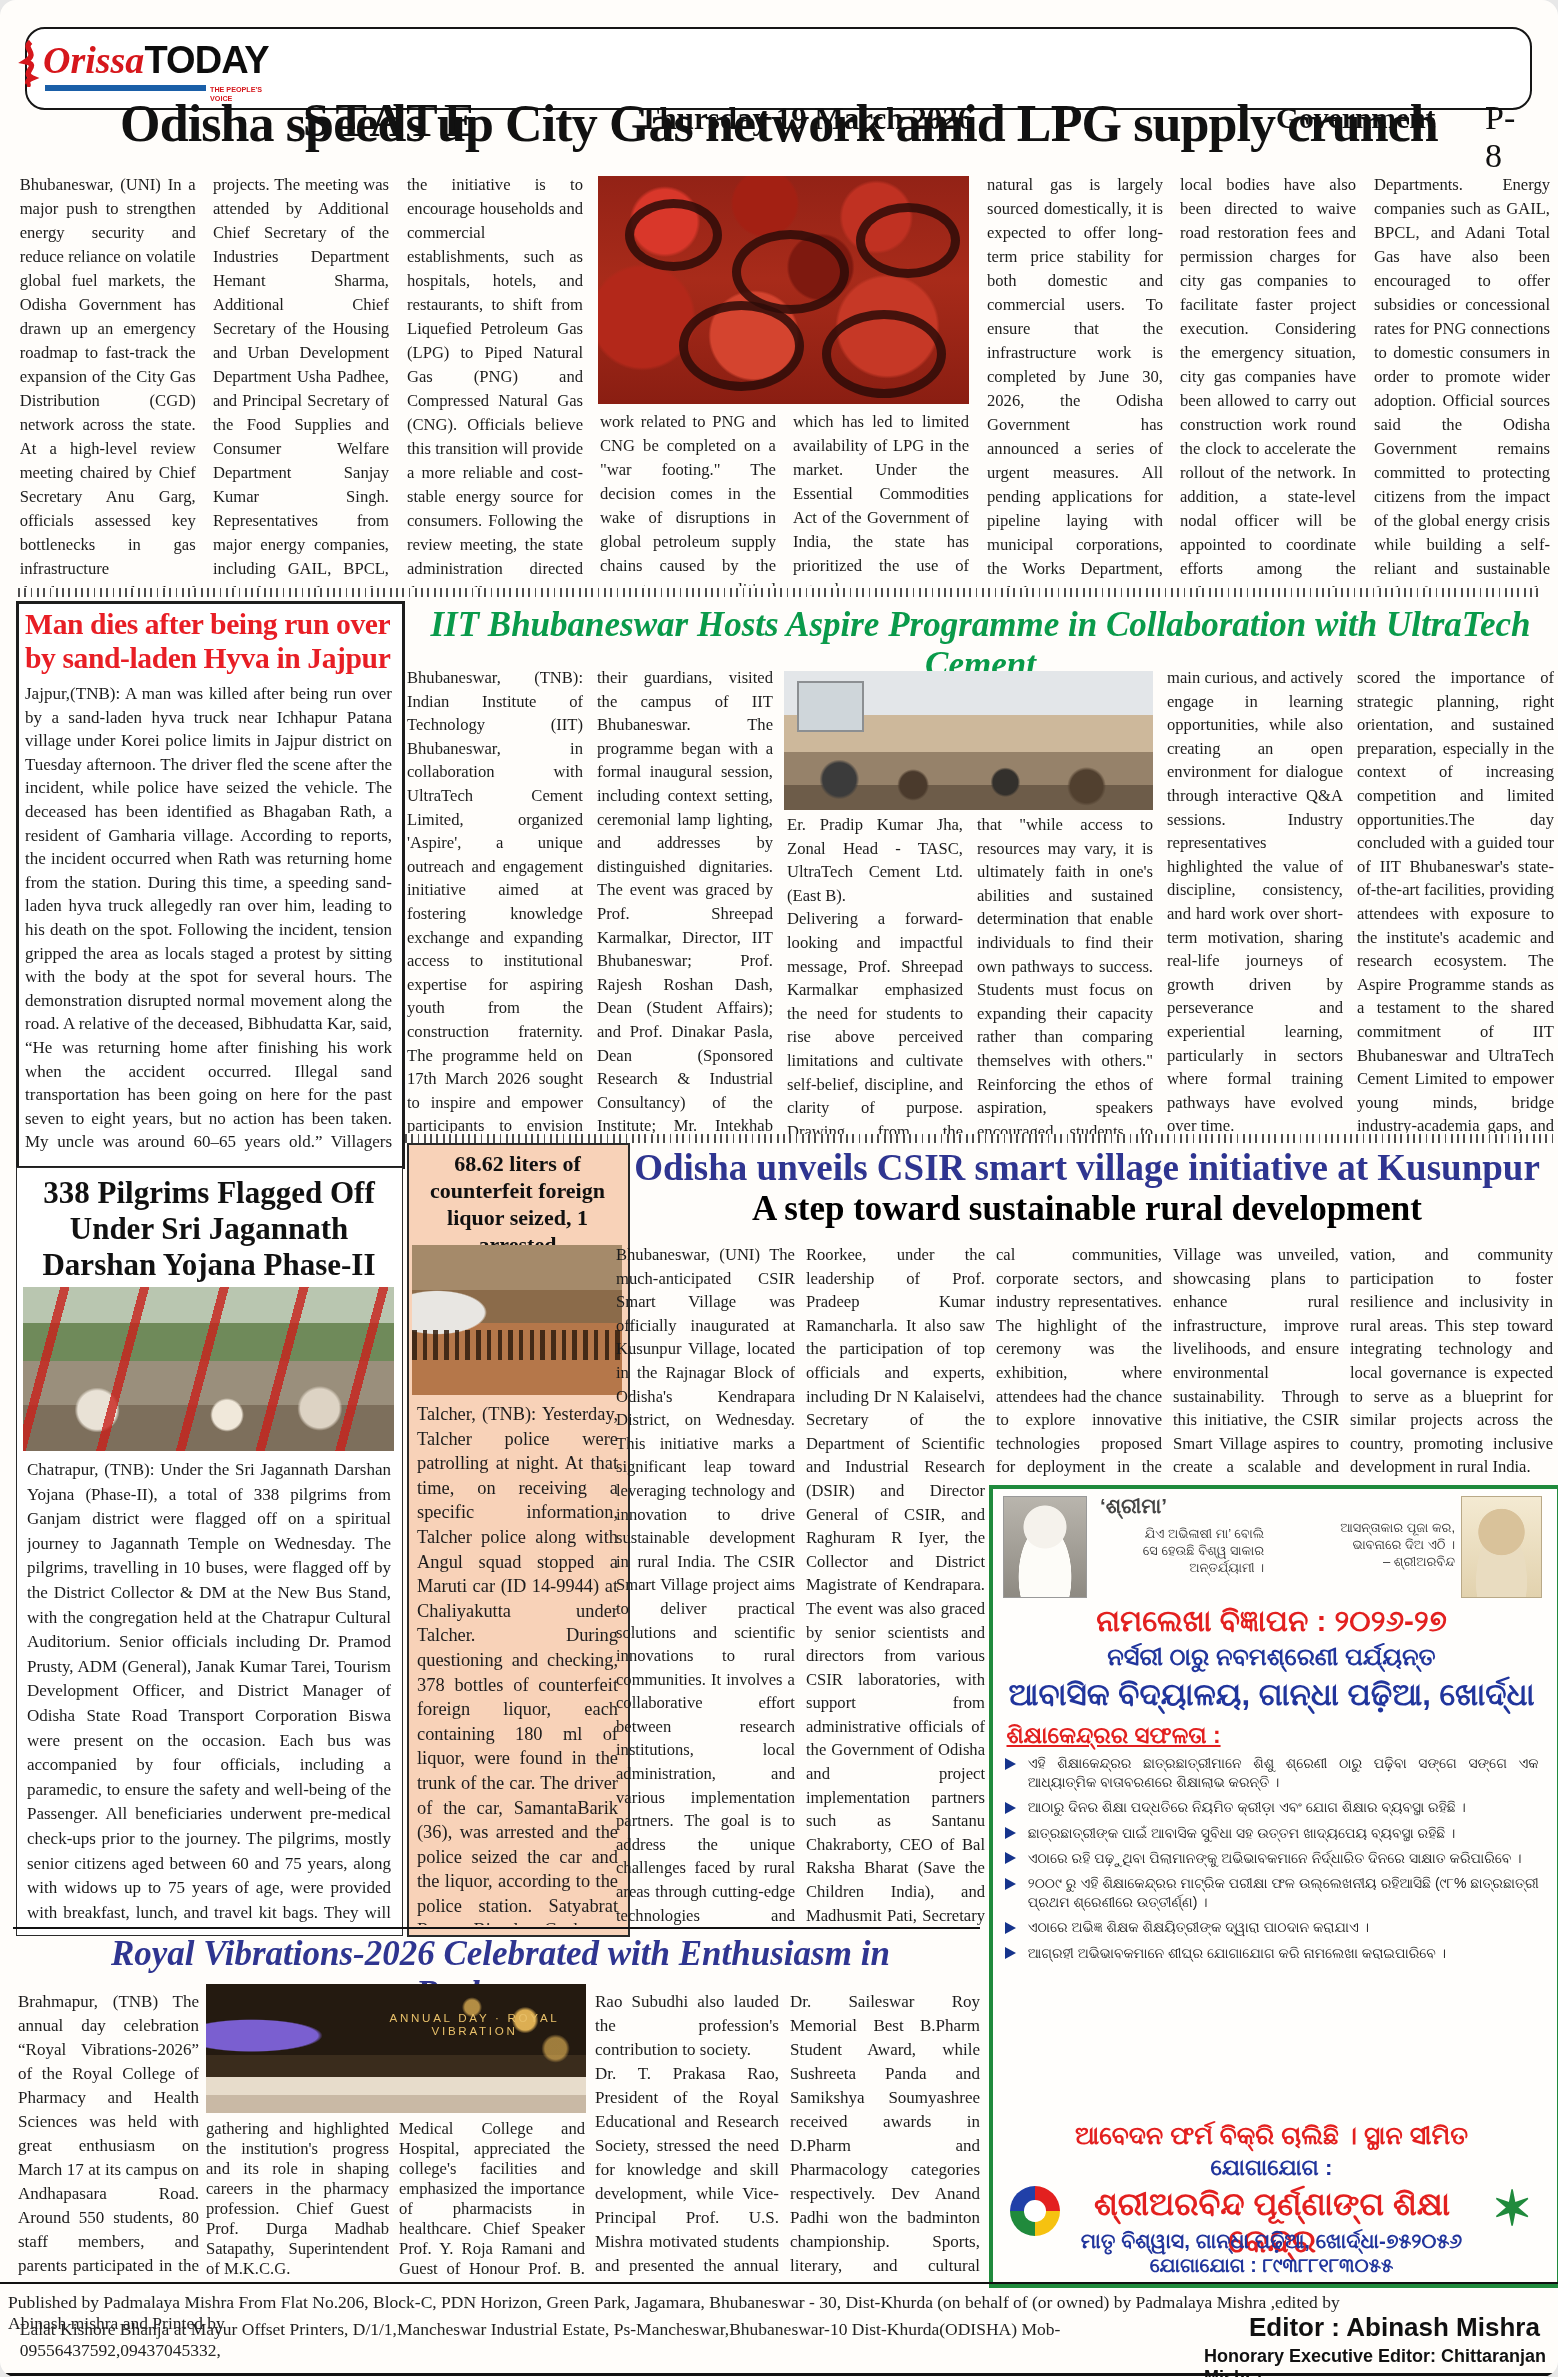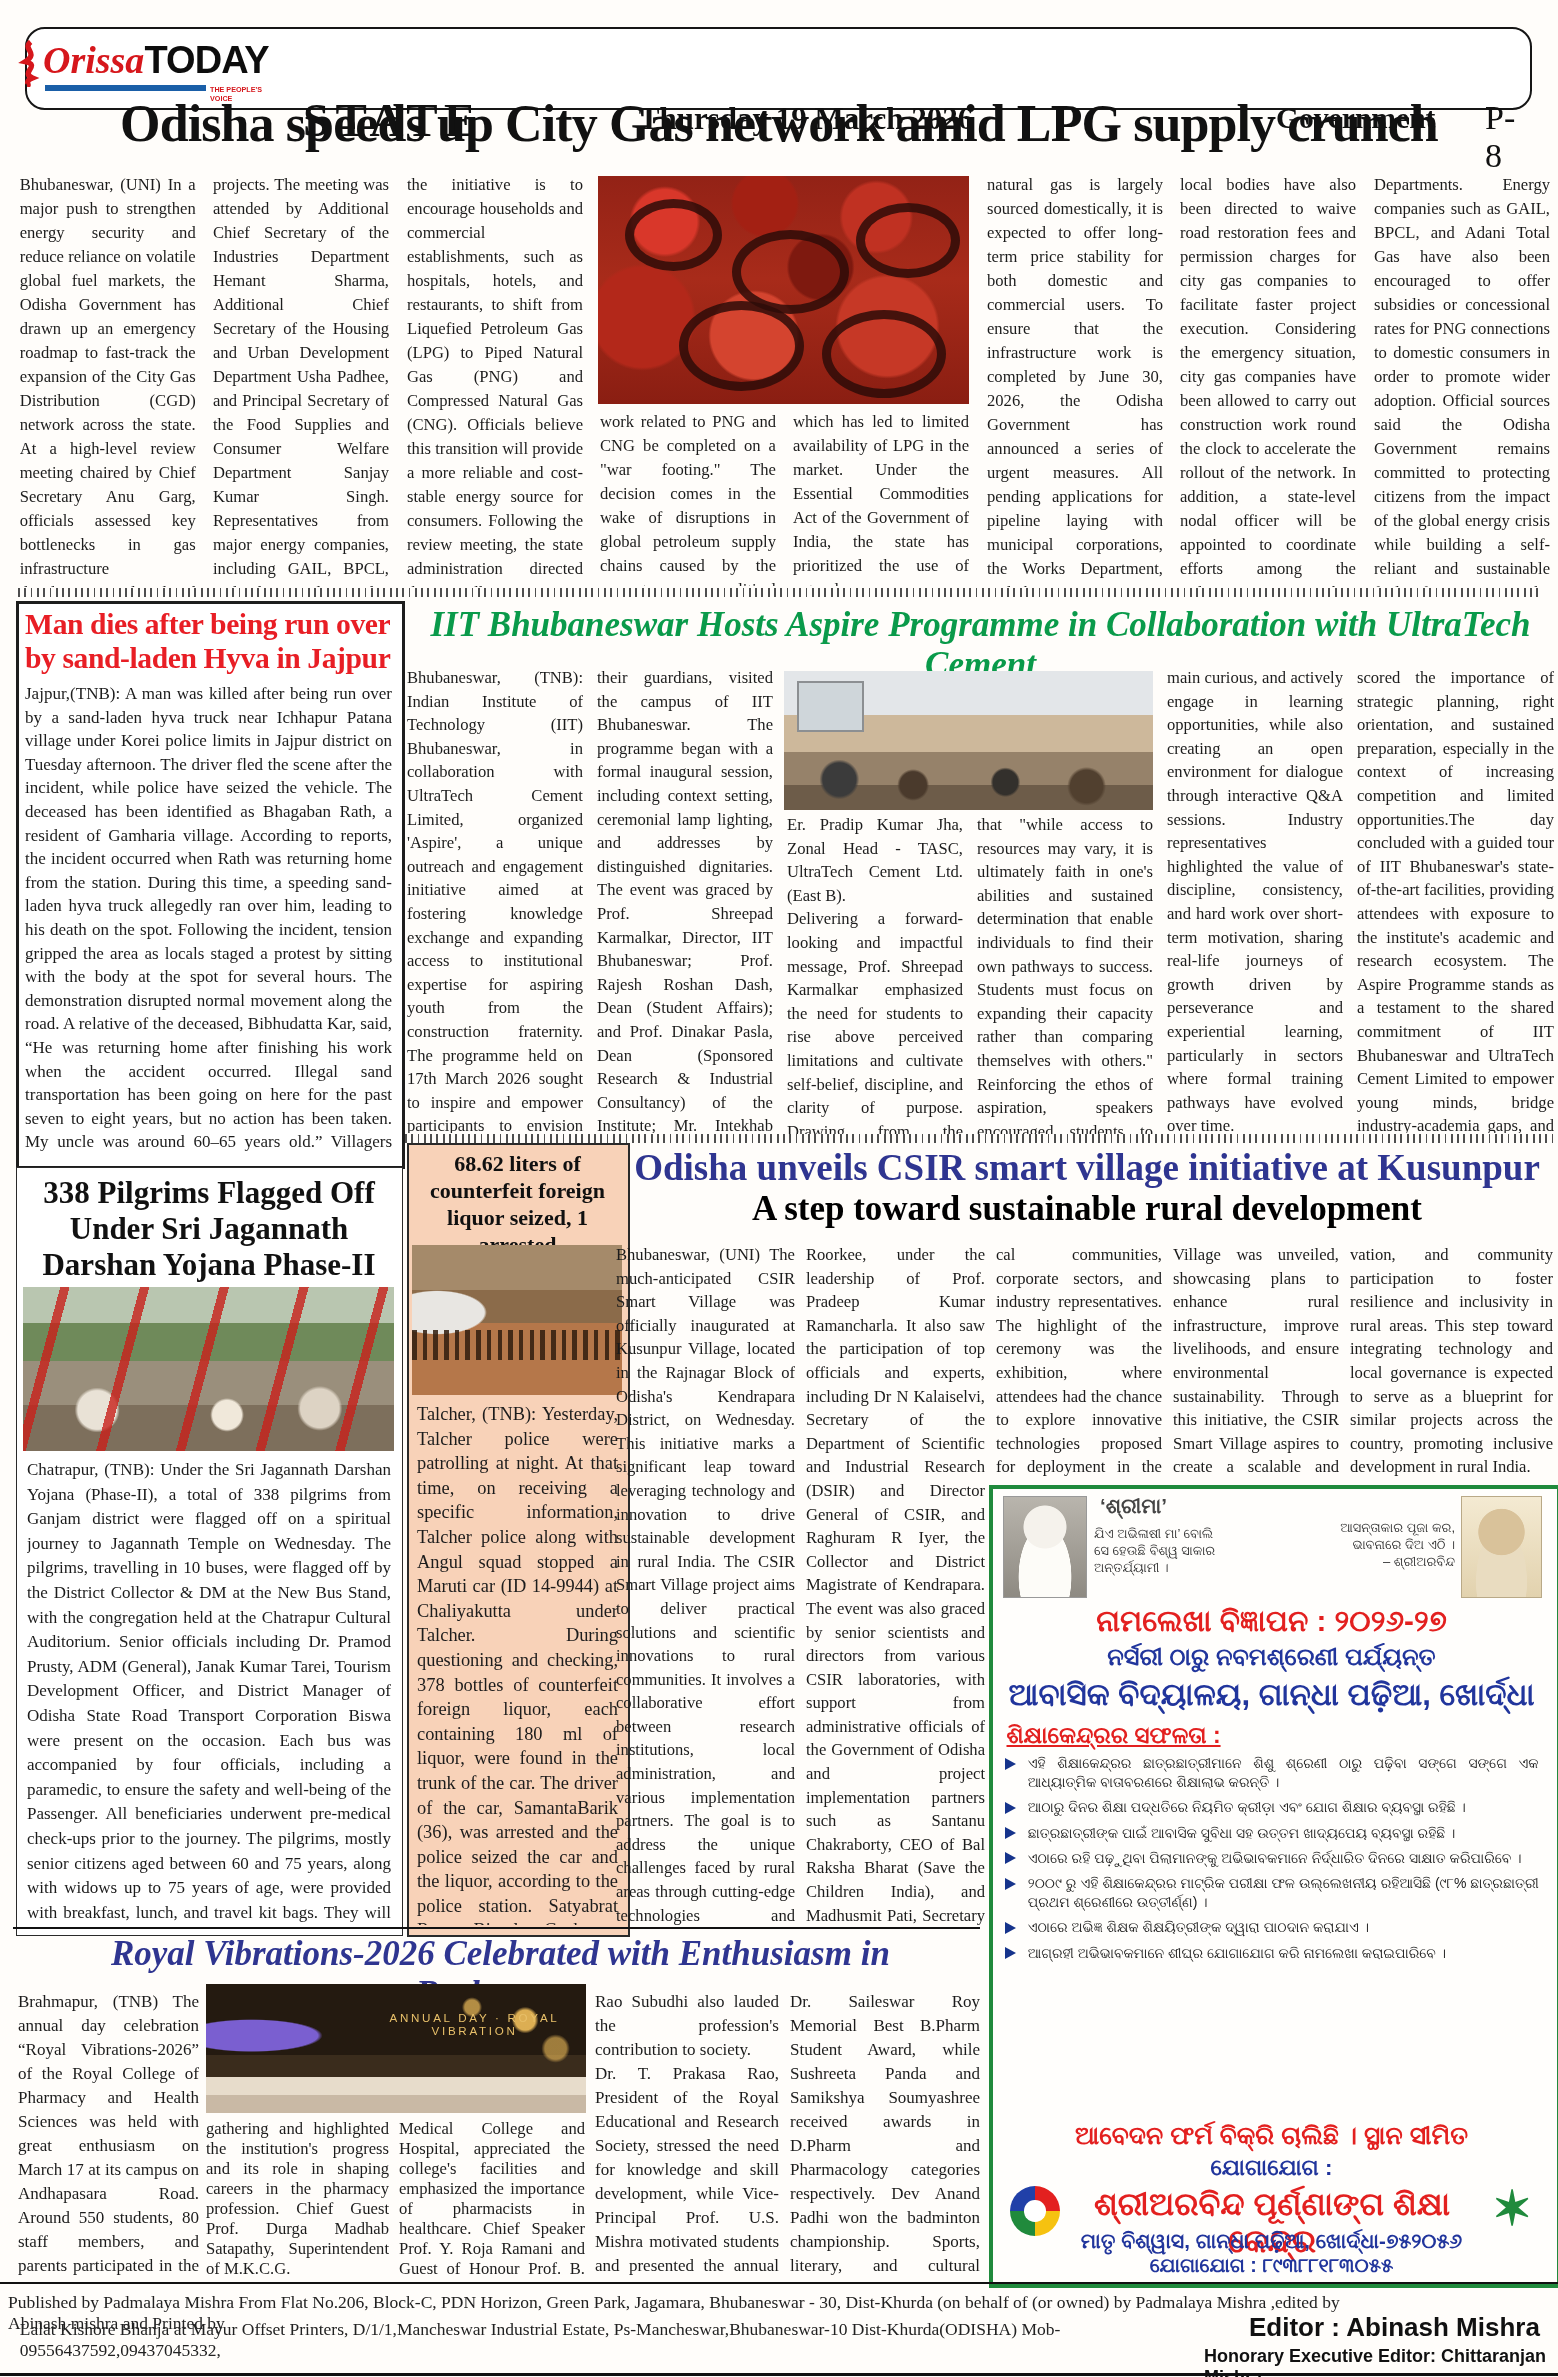--- a/index.html
+++ b/index.html
@@ -1,17 +1,17 @@
 <!DOCTYPE html>
 <html style="font-size:14.3px"><head>
 <meta charset="utf-8">
 <style>
   html,body{margin:0;padding:0;background:#e8e8e8;}
   #page{position:relative;width:1558px;height:2377px;background:#fffdfa;margin:0 auto;
-        font-family:"Liberation Serif",serif;color:#111;overflow:hidden;}
+        font-family:"Liberation Serif",serif;color:#111;overflow:hidden;border-radius:16px;}
   .abs{position:absolute;}
   
   .masthead{left:25px;top:27px;width:1503px;height:79px;border:2.7px solid #161616;border-radius:19.7px;background:#fff;}
   .logo-wrap{left:41px;top:36px;width:233px;height:63px;}
   .logo-orissa{font-style:italic;font-weight:700;font-size:38px;color:#d6171c;font-family:"Liberation Serif",serif;}
   .logo-today{font-weight:700;font-size:38px;color:#0d0d0d;font-family:"Liberation Sans",sans-serif;letter-spacing:-0.9px;}
   .logo-bar{position:absolute;left:1.8px;top:47px;width:161px;height:6.3px;background:#1a5fa8;}
   .logo-tag{position:absolute;left:167px;top:47px;font-family:"Liberation Sans",sans-serif;font-size:7.2px;font-weight:700;color:#d6171c;}
   .brush-icon{position:absolute;left:-25px;top:1.8px;width:27px;height:47px;}
   .mh-state{left:276px;top:39px;font-size:47px;font-weight:700;letter-spacing:6.3px;}
@@ -80,21 +80,21 @@
   .csir-h2{left:618px;top:1189px;width:938px;text-align:center;font-weight:700;font-size:35px;color:#000000;}
   .csir-col{font-size:16.6px;line-height:23.6px;top:1243px;}
   
   .ad-box{left:989px;top:1485px;width:564px;height:795px;border:4.5px solid #208a3c;background:#fffefc;}
   .ad-inner{position:absolute;left:994px;top:1489px;width:555px;height:786px;font-family:"Liberation Sans",sans-serif;}
   .photo-mother{left:9px;top:7.2px;width:82px;height:100px;border:0.9px solid #999;
      background:radial-gradient(circle at 50% 30%,#f5f2ec 0 26%,transparent 27%),radial-gradient(ellipse at 50% 80%,#fdfcf8 0 45%,transparent 46%),linear-gradient(180deg,#b9b5ad,#8e8a82);}
   .photo-aurobindo{left:467px;top:7.2px;width:79px;height:100px;border:0.9px solid #b9a987;
      background:radial-gradient(circle at 50% 35%,#d9c29a 0 30%,transparent 31%),radial-gradient(ellipse at 50% 85%,#e9dcc0 0 45%,transparent 46%),linear-gradient(180deg,#f4ead2,#e2d2ae);}
   .ad-quote-label{left:106px;top:5.4px;width:161px;font-size:20.6px;font-weight:700;color:#454545;}
-  .ad-quote{font-size:13px;line-height:17px;color:#333;}
+  .ad-quote{font-size:13px;line-height:17px;color:#333;text-align:right;}
   .ad-red{color:#e3201f;font-weight:700;text-align:center;}
   .ad-blue{color:#21359c;font-weight:700;text-align:center;}
   .ad-bullets{left:10.7px;top:265px;width:534px;}
   .ad-bullet{position:relative;padding-left:23px;margin-bottom:6.3px;font-size:14px;line-height:19px;color:#222;text-align:justify;}
   .tri-icon{position:absolute;left:0;top:3.6px;width:0;height:0;border-left:11.6px solid #16348c;border-top:6.3px solid transparent;border-bottom:6.3px solid transparent;}
   .ad-logo{left:16px;top:697px;width:50px;height:50px;border-radius:50%;
      background:conic-gradient(#e3201f 0 90deg,#f6c210 90deg 180deg,#208a3c 180deg 270deg,#2140a8 270deg 360deg);}
   .ad-logo::after{content:"";position:absolute;left:14.3px;top:14.3px;width:21.5px;height:21.5px;border-radius:50%;background:#fff;}
   .star-icon{left:498px;top:691px;font-size:48px;color:#208a3c;font-weight:700;}
   

